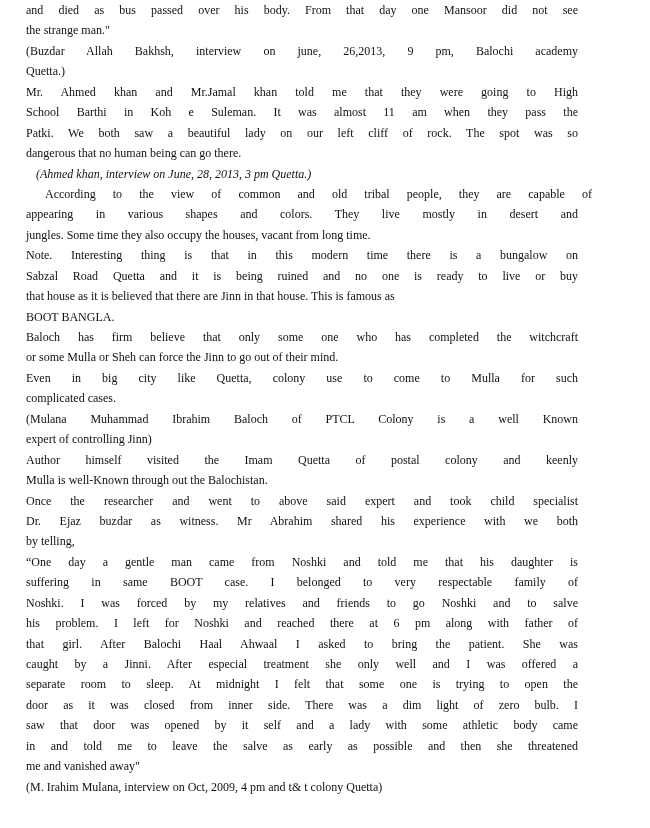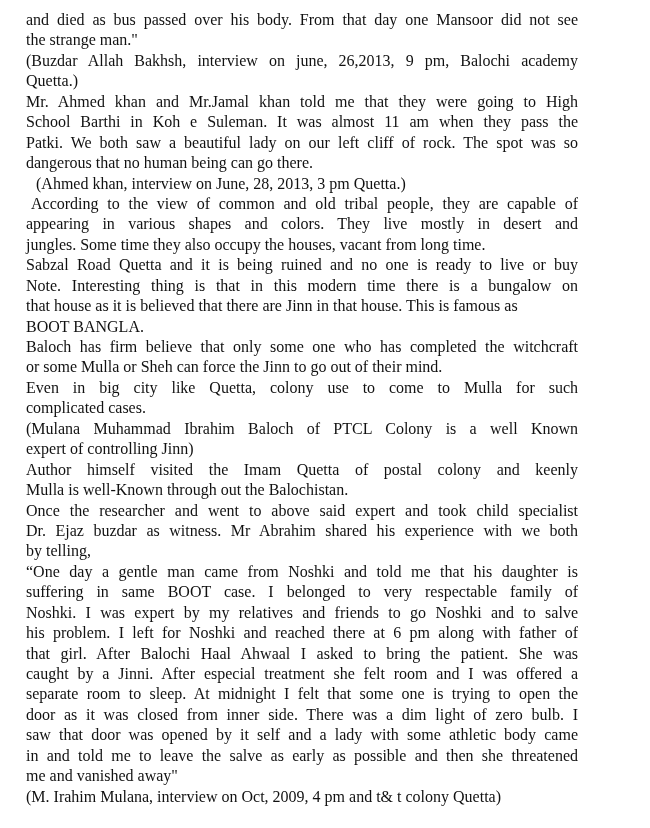--- a/index.html
+++ b/index.html
@@ -1,64 +1,64 @@
 <!DOCTYPE html>
 <html><head>
   <meta charset="utf-8">
   <style>
     html, body { margin: 0; padding: 0; background: #ffffff; }
     body { width: 650px; height: 828px; overflow: hidden; position: relative; }
     .page {
-      position: absolute; left: 26px; top: 10px; width: 552px;
-      font-family: "Liberation Serif", serif; font-size: 16px; color: #111111;
+      position: absolute; left: 26px; top: 0px; width: 552px;
+      font-family: "Liberation Serif", serif; font-size: 12px; color: #111111;
     }
     .line {
       height: 20.45px; line-height: 20.45px; white-space: nowrap; overflow: visible;
     }
     .line.j { text-align: justify; text-align-last: justify; white-space: normal; overflow: hidden; }
-    .line.indent1 { padding-left: 5px; }
-    .line.indent2 { padding-left: 10px; }
+    .line.indent1 { padding-left: 5px; margin-left: 14px; }
+    .line.indent2 { padding-left: 10px; font-style: italic; }
     .line.j.indent1 { width: 547px; }
   </style>
 </head>
 <body>
 
 <div class="page" id="page">
     <div class="line j">and died as bus passed over his body. From that day one Mansoor did not see</div>
     <div class="line">the strange man."</div>
     <div class="line j">(Buzdar Allah Bakhsh, interview on june, 26,2013, 9 pm, Balochi academy</div>
     <div class="line">Quetta.)</div>
     <div class="line j">Mr. Ahmed khan and Mr.Jamal khan told me that they were going to High</div>
     <div class="line j">School Barthi in Koh e Suleman. It was almost 11 am when they pass the</div>
     <div class="line j">Patki. We both saw a beautiful lady on our left cliff of rock. The spot was so</div>
     <div class="line">dangerous that no human being can go there.</div>
     <div class="line indent2">(Ahmed khan, interview on June, 28, 2013, 3 pm Quetta.)</div>
     <div class="line j indent1">According to the view of common and old tribal people, they are capable of</div>
     <div class="line j">appearing in various shapes and colors. They live mostly in desert and</div>
     <div class="line">jungles. Some time they also occupy the houses, vacant from long time.</div>
+    <div class="line j">Note. Interesting thing is that in this modern time there is a bungalow on</div>
     <div class="line j">Sabzal Road Quetta and it is being ruined and no one is ready to live or buy</div>
-    <div class="line j">Note. Interesting thing is that in this modern time there is a bungalow on</div>
     <div class="line">that house as it is believed that there are Jinn in that house. This is famous as</div>
     <div class="line">BOOT BANGLA.</div>
     <div class="line j">Baloch has firm believe that only some one who has completed the witchcraft</div>
     <div class="line">or some Mulla or Sheh can force the Jinn to go out of their mind.</div>
     <div class="line j">Even in big city like Quetta, colony use to come to Mulla for such</div>
     <div class="line">complicated cases.</div>
     <div class="line j">(Mulana Muhammad Ibrahim Baloch of PTCL Colony is a well Known</div>
     <div class="line">expert of controlling Jinn)</div>
     <div class="line j">Author himself visited the Imam Quetta of postal colony and keenly</div>
     <div class="line">Mulla is well-Known through out the Balochistan.</div>
     <div class="line j">Once the researcher and went to above said expert and took child specialist</div>
     <div class="line j">Dr. Ejaz buzdar as witness. Mr Abrahim shared his experience with we both</div>
     <div class="line">by telling,</div>
     <div class="line j">“One day a gentle man came from Noshki and told me that his daughter is</div>
     <div class="line j">suffering in same BOOT case. I belonged to very respectable family of</div>
-    <div class="line j">Noshki. I was expert by my relatives and friends to go Noshki and to salve</div>
+    <div class="line j">Noshki. I was forced by my relatives and friends to go Noshki and to salve</div>
     <div class="line j">his problem. I left for Noshki and reached there at 6 pm along with father of</div>
     <div class="line j">that girl. After Balochi Haal Ahwaal I asked to bring the patient. She was</div>
-    <div class="line j">caught by a Jinni. After especial treatment she felt room and I was offered a</div>
+    <div class="line j">caught by a Jinni. After especial treatment she only well and I was offered a</div>
     <div class="line j">separate room to sleep. At midnight I felt that some one is trying to open the</div>
     <div class="line j">door as it was closed from inner side. There was a dim light of zero bulb.  I</div>
     <div class="line j">saw that door was opened by it self and a lady with some athletic body came</div>
     <div class="line j">in and told me to leave the salve as early as possible and then she threatened</div>
     <div class="line">me and vanished away"</div>
     <div class="line">(M. Irahim Mulana, interview on Oct, 2009, 4 pm and t&amp; t colony Quetta)</div>
   </div>
 
 </body></html>

